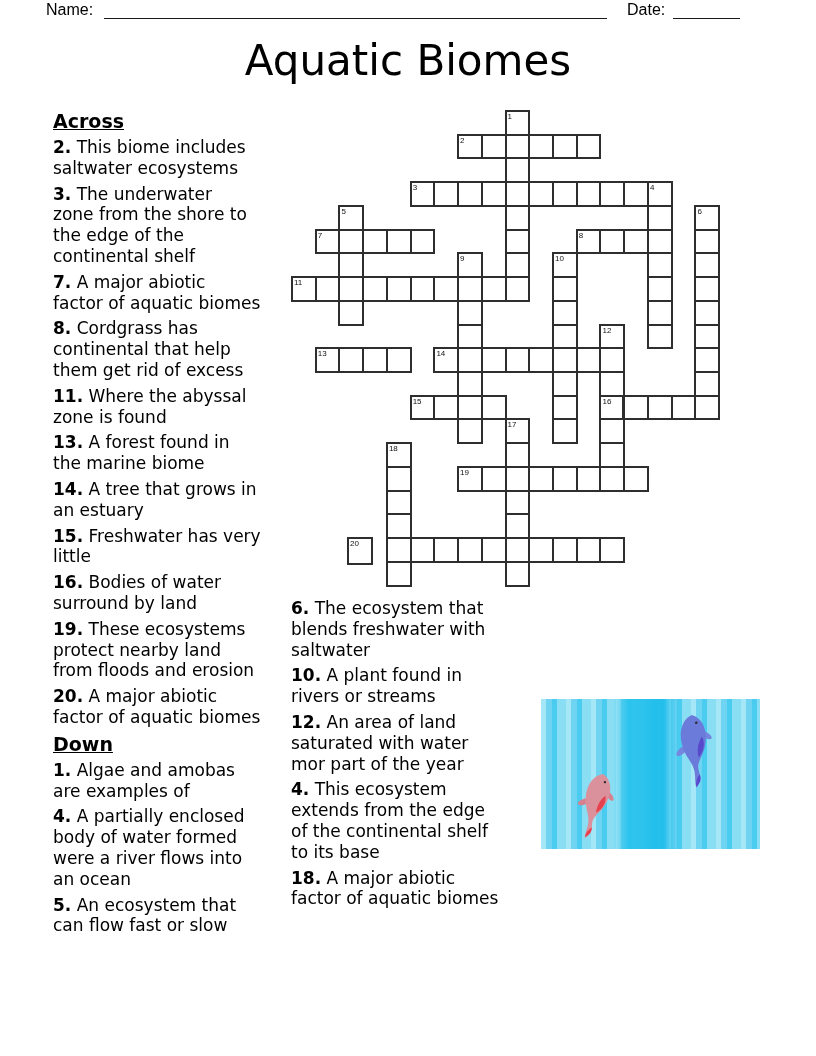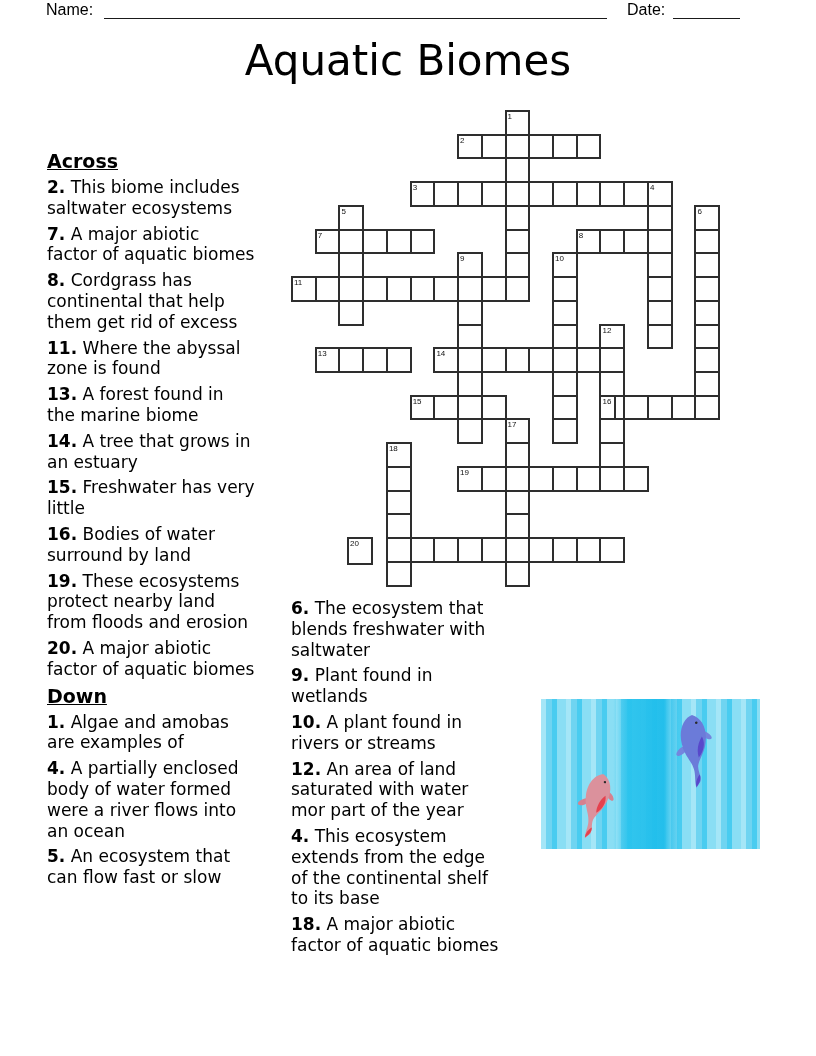--- a/index.html
+++ b/index.html
@@ -10,21 +10,21 @@
   #name-label{left:46px;}
   #date-label{left:627px;}
   .blank-line{position:absolute;border-bottom:1.5px solid #1a1a1a;top:18px;}
   #name-line{left:104px;width:503px;}
   #date-line{left:673px;width:67px;}
   
   h1.title{position:absolute;left:0;top:36px;width:816px;margin:0;text-align:center;
            font-size:42px;font-weight:500;letter-spacing:0px;color:#000;}
   
   .clue-col{position:absolute;width:246px;}
-  #col-left{left:47px;top:110px;margin-top:40px;}
+  #col-left{left:53px;top:110px;}
   #col-right{left:291px;top:598px;}
   .clue-heading{margin:0 0 5px 0;font-size:19px;line-height:22px;font-weight:bold;
                 text-decoration:underline;}
   .clue{margin:0 0 5px 0;font-size:17px;line-height:20.8px;}
   .clue b{font-weight:bold;}
   .clue-text{white-space:pre-wrap;}
   
   #grid{position:absolute;}
   .cell{position:absolute;box-sizing:border-box;background:#fff;border:2px solid #2e2e2e;}
   .cellnum{position:absolute;top:0px;left:1px;font-size:8px;line-height:9px;
@@ -49,20 +49,24 @@
   <span class="hdr-label" id="date-label">Date:</span>
   <div class="blank-line" id="date-line"></div>
 
   <h1 class="title">Aquatic Biomes</h1>
 
   <div class="clue-col" id="col-left">
     <h2 class="clue-heading">Across</h2>
     <div>
         <p class="clue"><b>2.</b><span class="clue-text"> This biome includes
 saltwater ecosystems</span></p>
+        <p class="clue"><b>3.</b><span class="clue-text"> The underwater
+zone from the shore to
+the edge of the
+continental shelf</span></p>
         <p class="clue"><b>7.</b><span class="clue-text"> A major abiotic
 factor of aquatic biomes</span></p>
         <p class="clue"><b>8.</b><span class="clue-text"> Cordgrass has
 continental that help
 them get rid of excess</span></p>
         <p class="clue"><b>11.</b><span class="clue-text"> Where the abyssal
 zone is found</span></p>
         <p class="clue"><b>13.</b><span class="clue-text"> A forest found in
 the marine biome</span></p>
         <p class="clue"><b>14.</b><span class="clue-text"> A tree that grows in
@@ -88,22 +92,20 @@
         <p class="clue"><b>5.</b><span class="clue-text"> An ecosystem that
 can flow fast or slow</span></p>
       </div>
   </div>
 
   <div class="clue-col" id="col-right">
     <div>
         <p class="clue"><b>6.</b><span class="clue-text"> The ecosystem that
 blends freshwater with
 saltwater</span></p>
-        <p class="clue"><b>9.</b><span class="clue-text"> Plant found in
-wetlands</span></p>
         <p class="clue"><b>10.</b><span class="clue-text"> A plant found in
 rivers or streams</span></p>
         <p class="clue"><b>12.</b><span class="clue-text"> An area of land
 saturated with water
 mor part of the year</span></p>
         <p class="clue"><b>4.</b><span class="clue-text"> This ecosystem
 extends from the edge
 of the continental shelf
 to its base</span></p>
         <p class="clue"><b>18.</b><span class="clue-text"> A major abiotic
@@ -175,21 +177,21 @@
       <div class="cell" style="left: 237.3px; top: 237.3px; width: 25.73px; height: 25.73px; border-color: rgb(46, 46, 46);"></div>
       <div class="cell" style="left: 261.03px; top: 237.3px; width: 25.73px; height: 25.73px; border-color: rgb(46, 46, 46);"></div>
       <div class="cell" style="left: 284.76px; top: 237.3px; width: 25.73px; height: 25.73px; border-color: rgb(46, 46, 46);"></div>
       <div class="cell" style="left: 308.49px; top: 237.3px; width: 25.73px; height: 25.73px; border-color: rgb(46, 46, 46);"></div>
       <div class="cell" style="left: 118.65px; top: 284.76px; width: 25.73px; height: 25.73px; border-color: rgb(46, 46, 46);">
         <span class="cellnum">15</span>
       </div>
       <div class="cell" style="left: 142.38px; top: 284.76px; width: 25.73px; height: 25.73px; border-color: rgb(46, 46, 46);"></div>
       <div class="cell" style="left: 166.11px; top: 284.76px; width: 25.73px; height: 25.73px; border-color: rgb(46, 46, 46);"></div>
       <div class="cell" style="left: 189.84px; top: 284.76px; width: 25.73px; height: 25.73px; border-color: rgb(46, 46, 46);"></div>
-      <div class="cell" style="left: 308.49px; top: 284.76px; width: 17px; height: 25.73px; border-color: rgb(46, 46, 46);">
+      <div class="cell" style="left: 308.49px; top: 284.76px; width: 25px; height: 25.73px; border-color: rgb(46, 46, 46);">
         <span class="cellnum">16</span>
       </div>
       <div class="cell" style="left: 332.22px; top: 284.76px; width: 25.73px; height: 25.73px; border-color: rgb(46, 46, 46);"></div>
       <div class="cell" style="left: 355.95px; top: 284.76px; width: 25.73px; height: 25.73px; border-color: rgb(46, 46, 46);"></div>
       <div class="cell" style="left: 379.68px; top: 284.76px; width: 25.73px; height: 25.73px; border-color: rgb(46, 46, 46);"></div>
       <div class="cell" style="left: 403.41px; top: 284.76px; width: 25.73px; height: 25.73px; border-color: rgb(46, 46, 46);"></div>
       <div class="cell" style="left: 166.11px; top: 355.95px; width: 25.73px; height: 25.73px; border-color: rgb(46, 46, 46);">
         <span class="cellnum">19</span>
       </div>
       <div class="cell" style="left: 189.84px; top: 355.95px; width: 25.73px; height: 25.73px; border-color: rgb(46, 46, 46);"></div>

